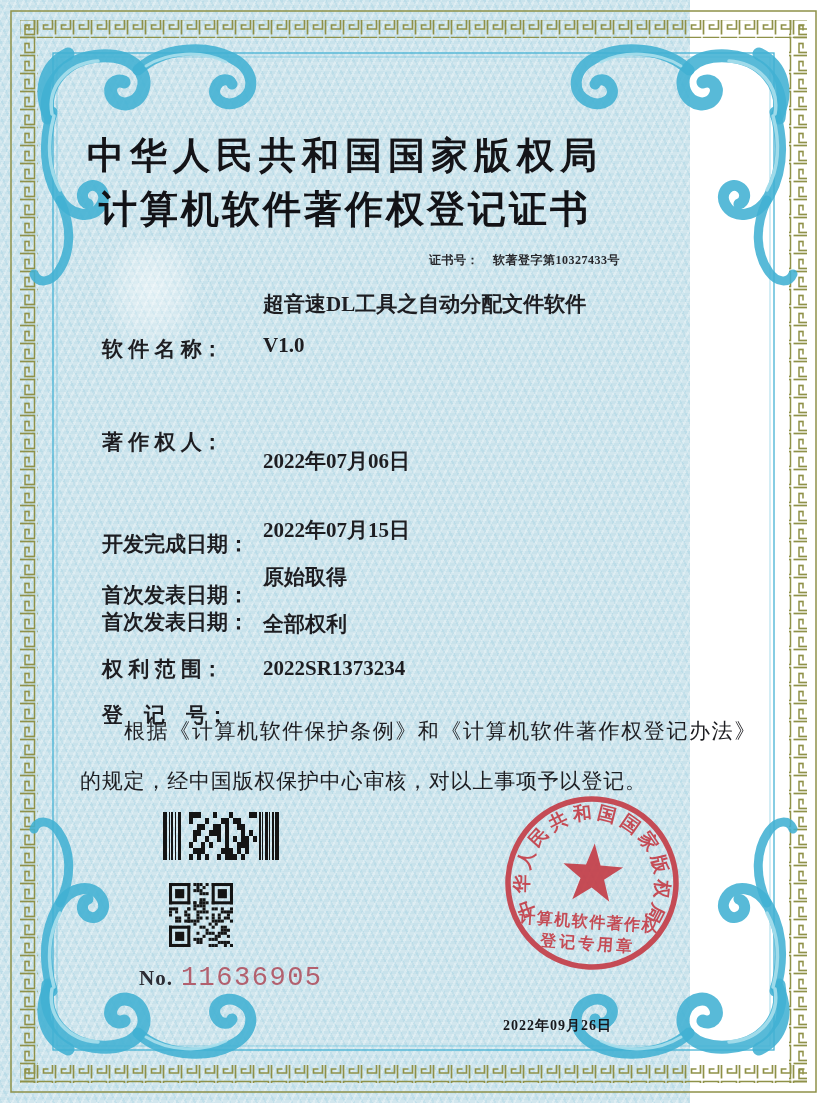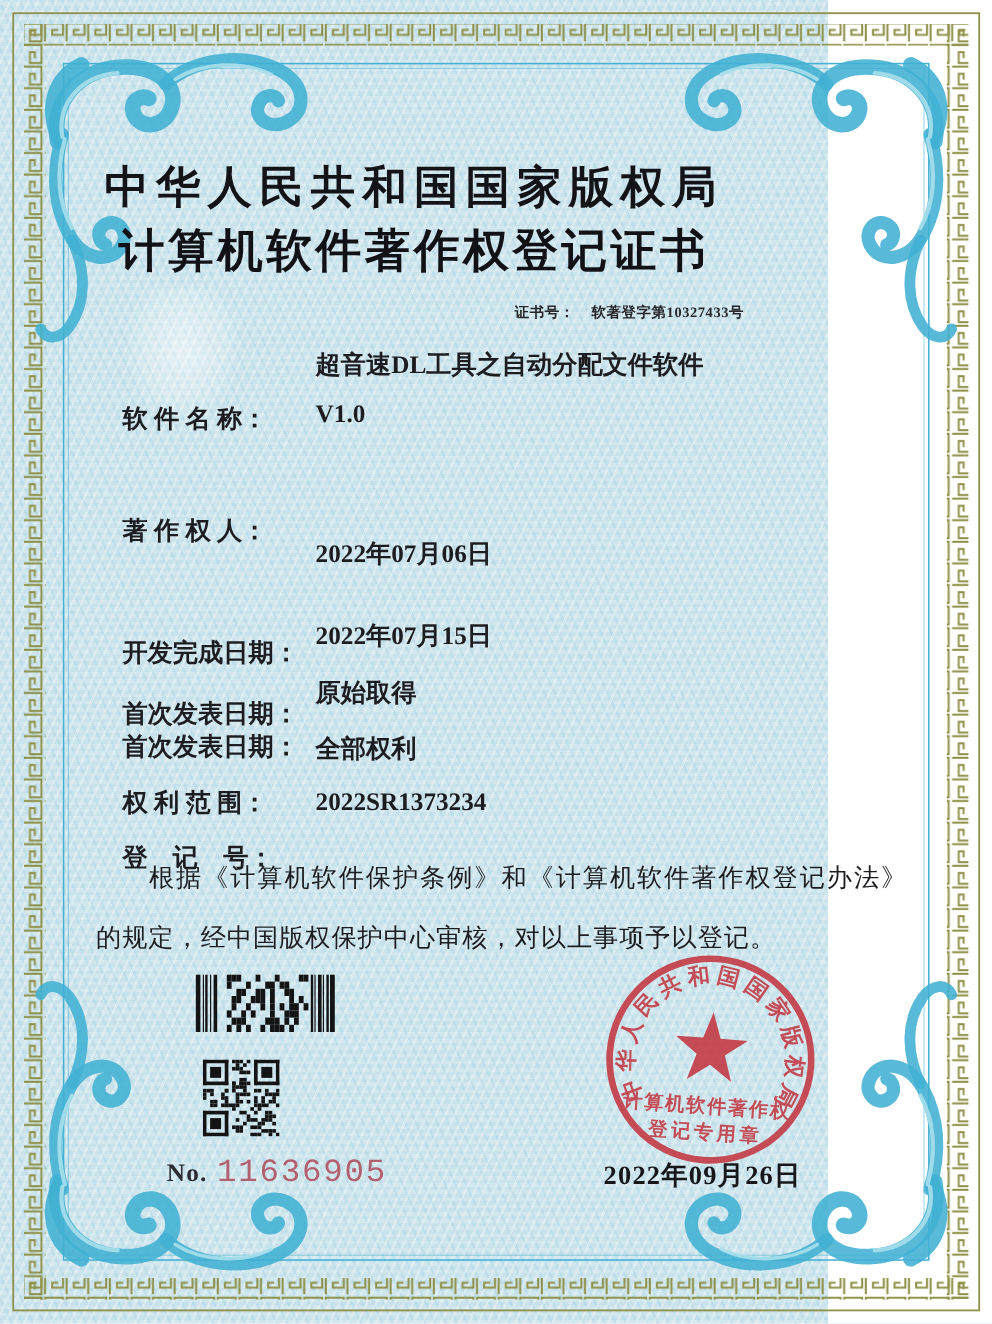--- a/index.html
+++ b/index.html
@@ -42,22 +42,22 @@
     font-size:21px;font-weight:400;color:#1d1d21;line-height:50px;
     text-indent:2.1em;letter-spacing:.8px;text-align:justify;
   }
   .barcode{position:absolute;left:163px;top:812px;}
   .qrcode{position:absolute;left:169px;top:883px;}
   .serial{position:absolute;left:139px;top:963px;font-size:21px;}
   .serial .prefix{color:#2c2c34;font-weight:600;letter-spacing:1px;}
   .serial .num{color:#b2606e;font-family:"Liberation Mono","DejaVu Sans Mono",monospace;font-size:27px;letter-spacing:1.5px;margin-left:8px;}
   .seal{position:absolute;left:492px;top:783px;opacity:.90;}
   .issue-date{
-    position:absolute;left:503px;top:965px;
-    font-size:22px;font-weight:800;color:#17171b;letter-spacing:1px;
+    position:absolute;left:503px;top:1017px;
+    font-size:14px;font-weight:800;color:#17171b;letter-spacing:1px;
   }
 </style>
 </head>
 <body>
 
 <div class="page">
 
   <svg class="border-svg" width="827" height="1103" viewBox="0 0 827 1103" aria-hidden="true">
     <defs>
       <pattern id="meanderH" width="18" height="18" patternUnits="userSpaceOnUse">

